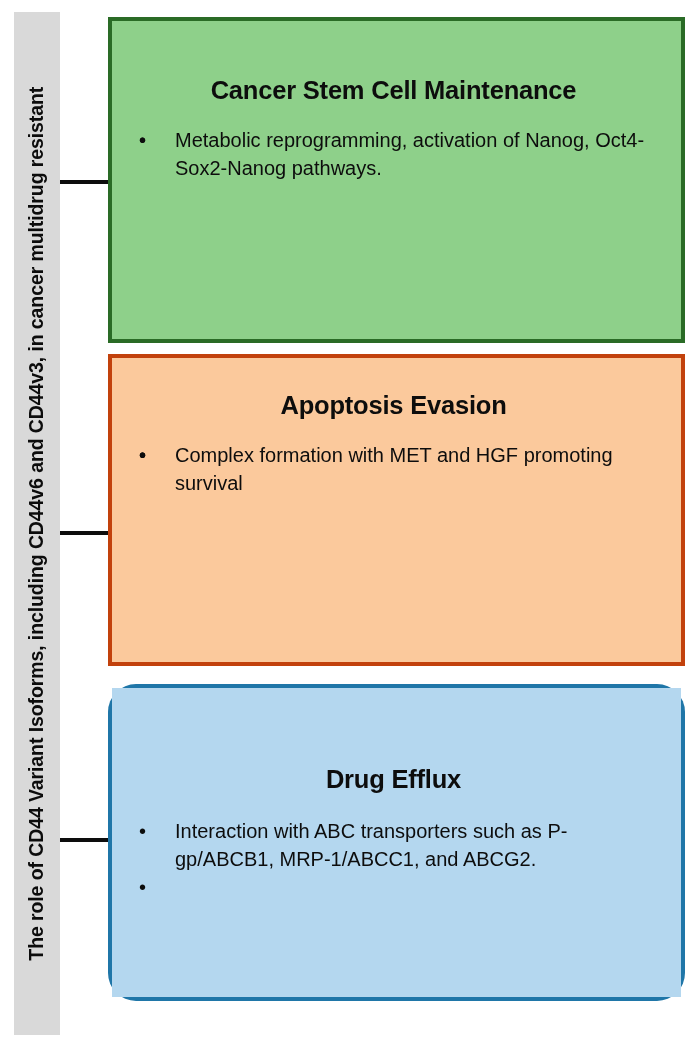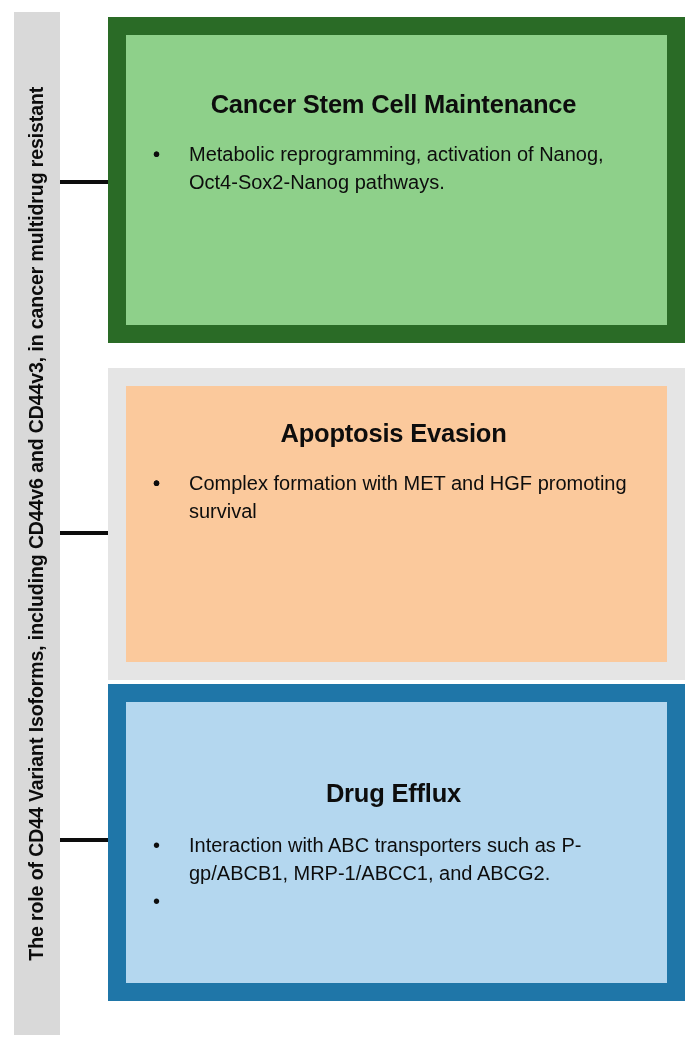--- a/index.html
+++ b/index.html
@@ -48,53 +48,54 @@
   .connector.c1 { top: 180px; }
   .connector.c2 { top: 531px; }
   .connector.c3 { top: 838px; }
 
   
   .panel {
     position: absolute;
     left: 108px;
     width: 577px;
     box-sizing: border-box;
-    padding: 18px;
+    padding: 4px;
   }
   .panel-inner {
     width: 100%;
     height: 100%;
     box-sizing: border-box;
     padding: 14px 18px 10px 12px;
   }
 
   .panel.green {
     top: 17px;
     height: 326px;
     background: #2a6b26;
   }
   .panel.green .panel-inner {
     background: #8ed08a;
     border: 1px solid #8ed08a;
   }
 
   .panel.orange {
-    top: 368px;
+    top: 354px;
     height: 312px;
-    background: #e5e5e5;
+    background: #c2410c;
   }
   .panel.orange .panel-inner {
     background: #fbc99c;
     border: 1px solid #fbc99c;
   }
 
   .panel.blue {
     top: 684px;
     height: 317px;
     background: #1f76a8;
+    border-radius: 28px;
   }
   .panel.blue .panel-inner {
     background: #b4d7ef;
     border: 1px solid #b4d7ef;
   }
 
   .panel-title {
     text-align: center;
     font-size: 25.5px;
     font-weight: bold;

